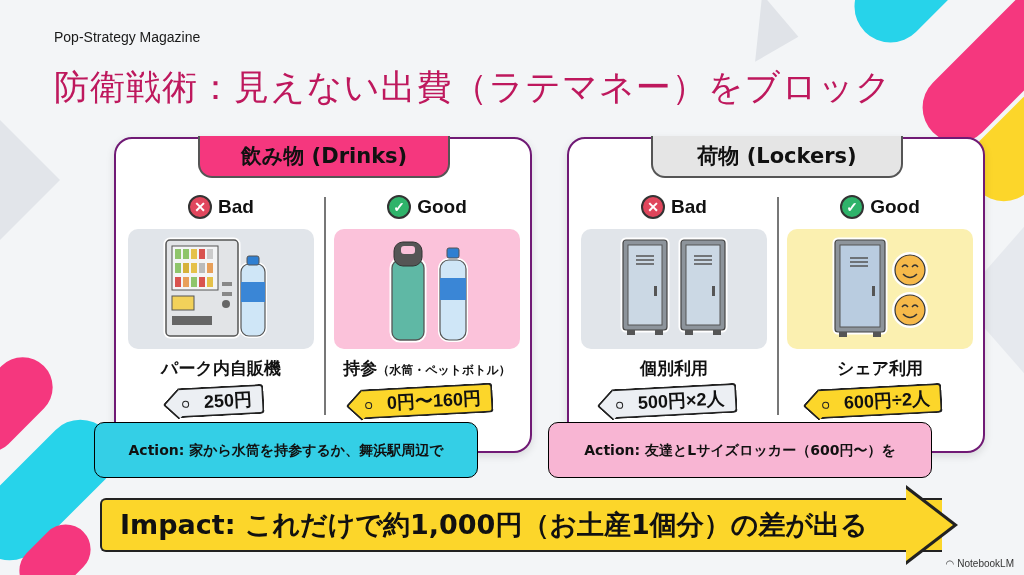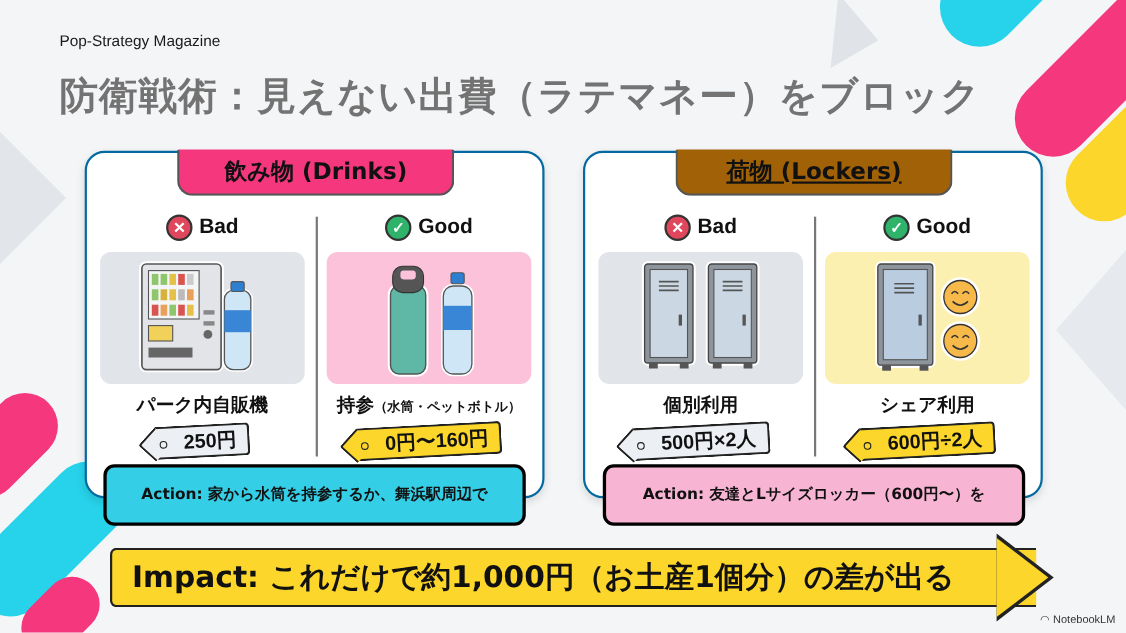--- a/index.html
+++ b/index.html
@@ -14,40 +14,41 @@
   .bg .stripe { position: absolute; border-radius: 40px; transform: rotate(-45deg); }
   .bg .tri { position: absolute; width: 0; height: 0; }
 
   .brand {
     position: absolute; left: 54px; top: 29px;
     font-family: "Liberation Sans", sans-serif; font-weight: 400; font-size: 14px; color: #1a1a1a;
     z-index: 2;
   }
   .title {
     position: absolute; left: 54px; top: 64px;
-    font-family: "DejaVu Sans", sans-serif; font-weight: 700; font-size: 35px; letter-spacing: 1px; color: #737373;
+    font-family: "DejaVu Sans", sans-serif; font-weight: 400; font-size: 35px; letter-spacing: 1px; color: #be185d;
     z-index: 2; white-space: nowrap;
   }
 
   .panel {
     position: absolute; top: 137px; width: 418px; height: 316px;
-    background: #fff; border: 2px solid #0369a1; border-radius: 18px;
+    background: #fff; border: 2px solid #701a75; border-radius: 18px;
     box-shadow: 0 3px 8px rgba(0,0,0,0.12);
     z-index: 2;
+    margin-left: 37px;
   }
   .panel.left { left: 77px; }
   .panel.right { left: 530px; }
   .panel-tab {
     position: absolute; left: 82px; top: -3px; width: 252px; height: 42px;
     border: 2px solid #555; border-top: none; border-radius: 0 0 14px 14px;
     display: flex; align-items: center; justify-content: center;
     font-weight: 700; font-size: 21px; font-family: "DejaVu Sans", sans-serif;
   }
   .panel.left .panel-tab { background: #f5377e; }
-  .panel.right .panel-tab { background: #a16207; text-decoration: underline; }
+  .panel.right .panel-tab { background: #e5e5e5; }
   .divider {
     position: absolute; left: 208px; top: 58px; width: 2px; height: 218px; background: #777;
   }
   .col { position: absolute; top: 54px; width: 186px; }
   .col.c1 { left: 12px; }
   .col.c2 { left: 218px; }
   .verdict {
     display: flex; align-items: center; justify-content: center; gap: 6px;
     height: 28px; font-weight: 700; font-size: 19px; font-family: "Liberation Sans", sans-serif;
   }
@@ -84,21 +85,21 @@
   }
   .tag::after {
     content: ""; position: absolute; left: 4px; top: 11px; width: 5px; height: 5px;
     border: 1.5px solid #222; border-radius: 50%;
   }
   .tag.grey { background: #eceff3; }
   .tag.yellow { background: #fcd62a; }
 
   .action {
     position: absolute; top: 422px; height: 56px;
-    border: 3px solid #000000; border-radius: 10px;
+    border: 1px solid #000000; border-radius: 10px;
     display: flex; flex-direction: column; align-items: center; justify-content: center;
     font-weight: 700; font-size: 14px; line-height: 1.3; text-align: center;
     z-index: 3;
   }
   .action.a1 { left: 94px; width: 384px; background: #34cfe6; }
   .action.a2 { left: 548px; width: 384px; background: #f8b5d3; }
 
   .impact {
     position: absolute; left: 68px; top: 498px; width: 842px; height: 54px;
     background: #fcd62a; border: 2.5px solid #222; border-right: none;

